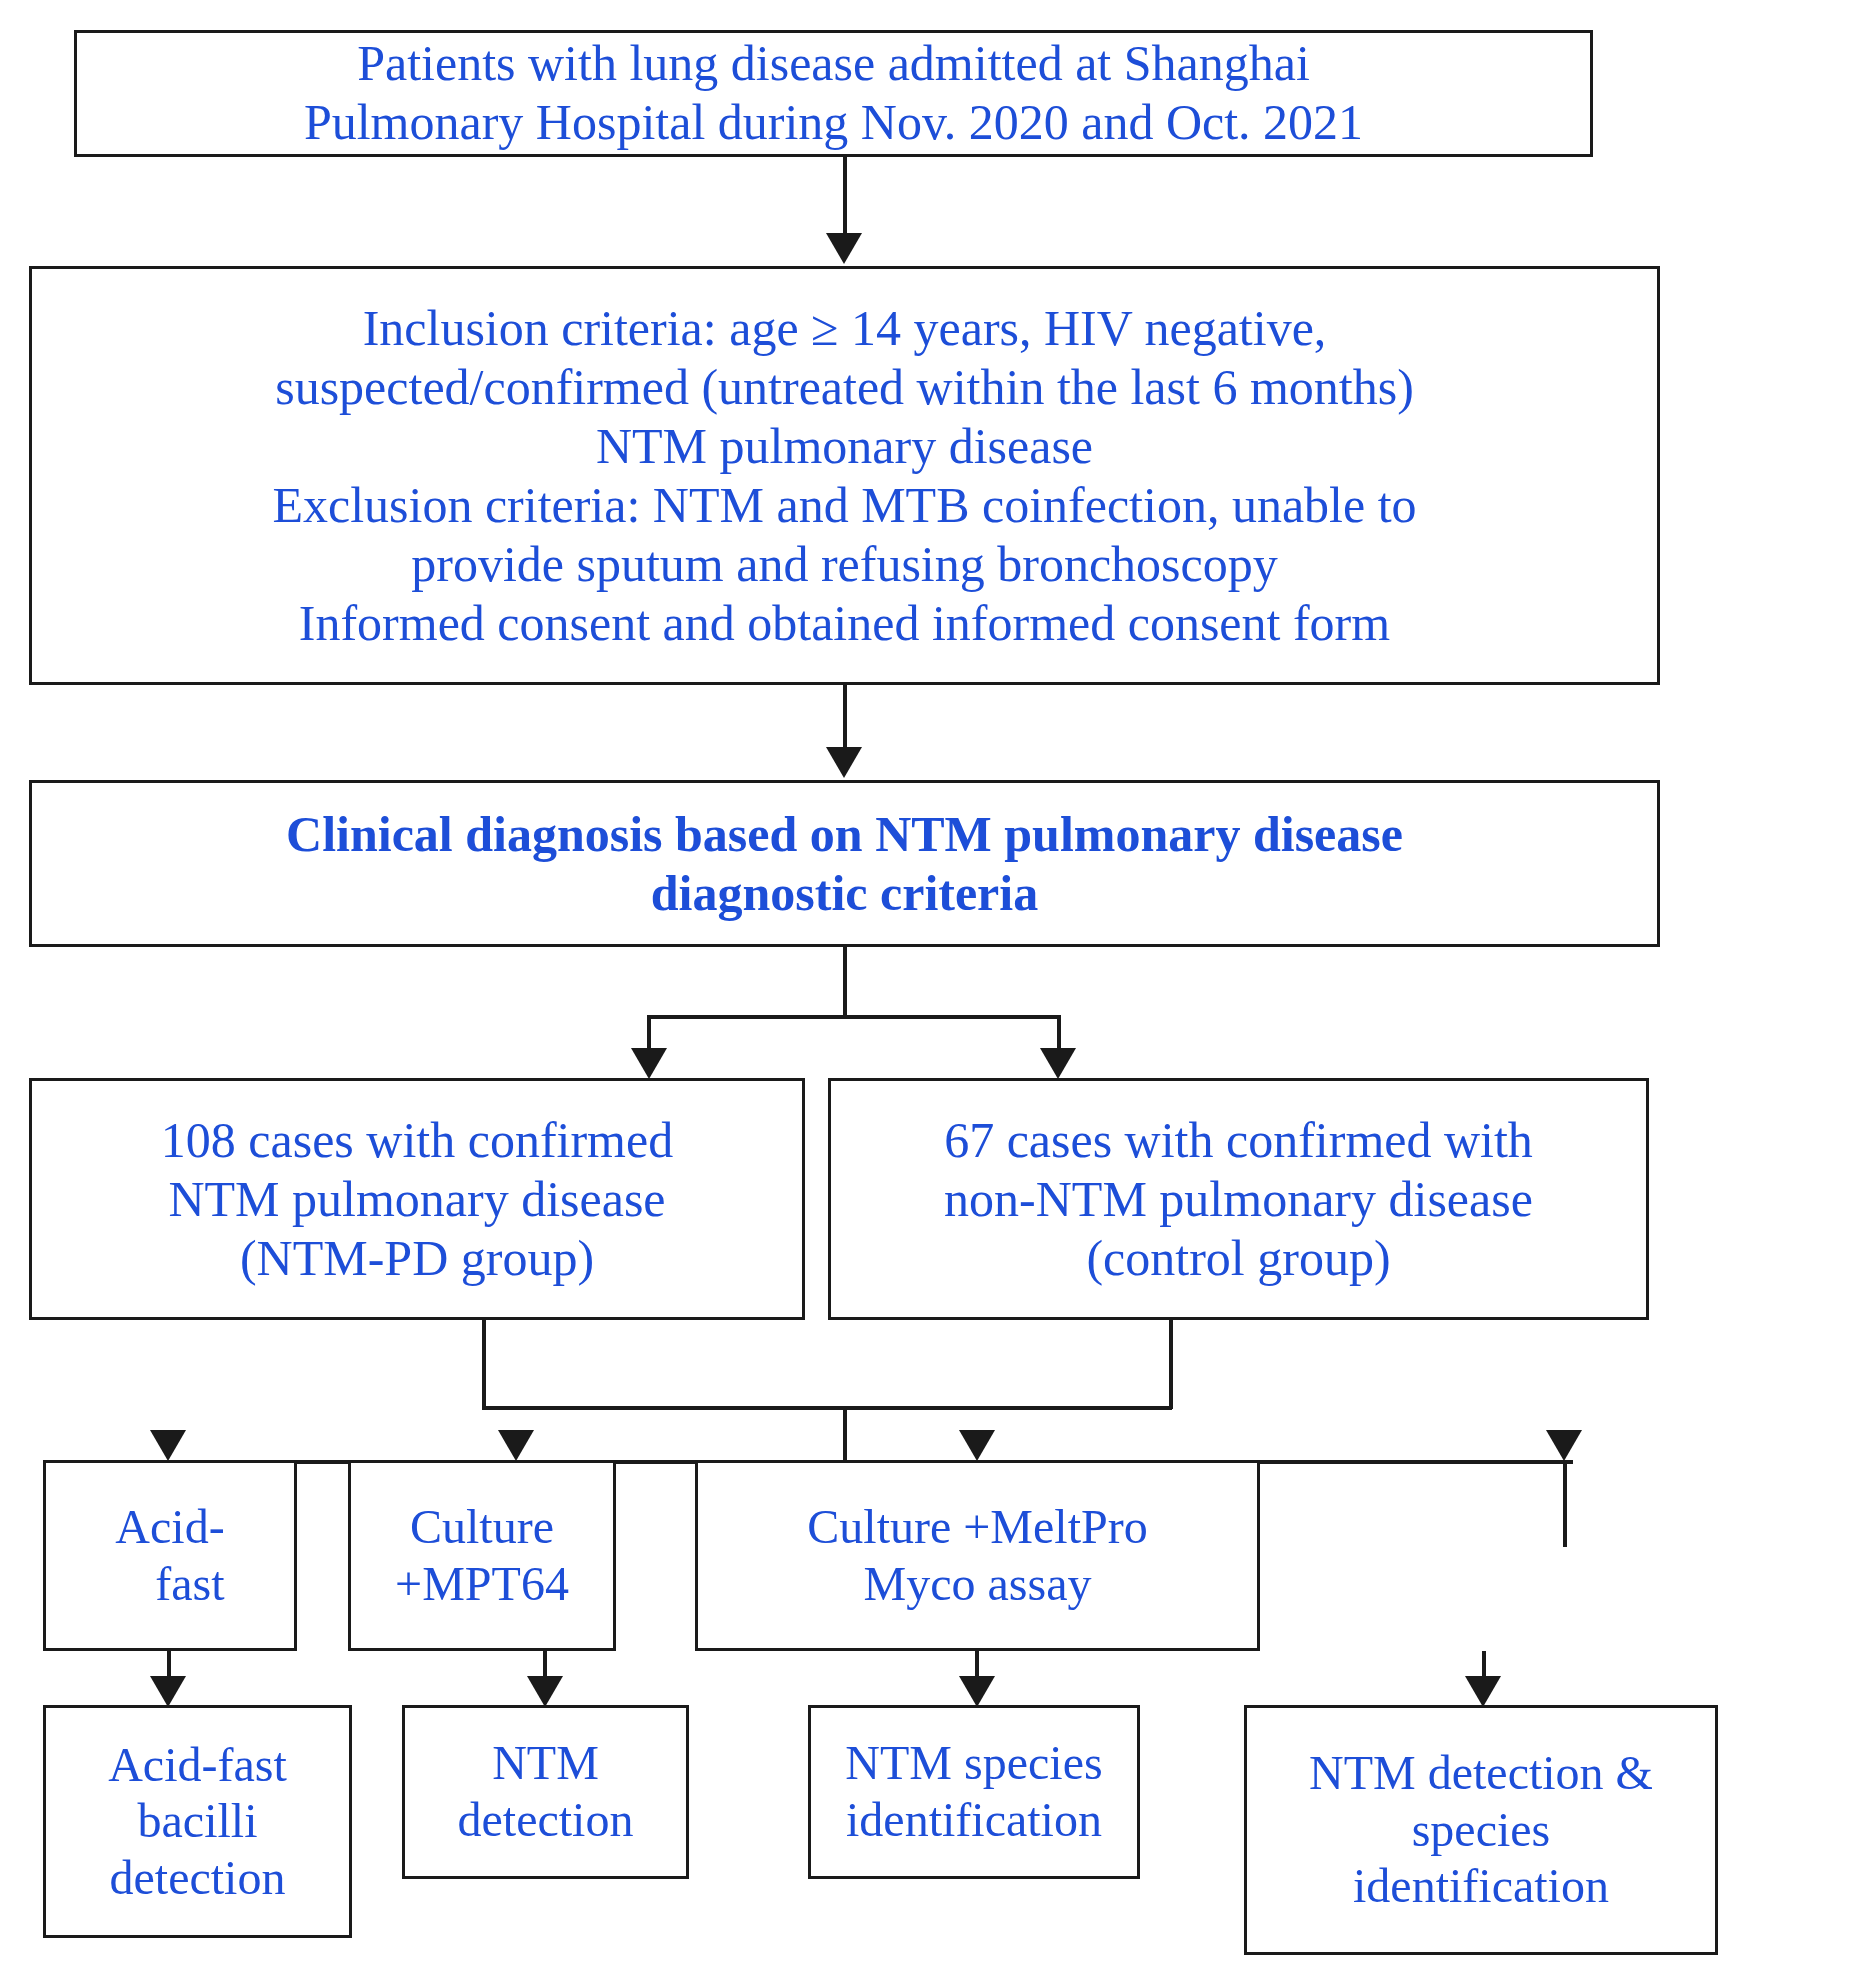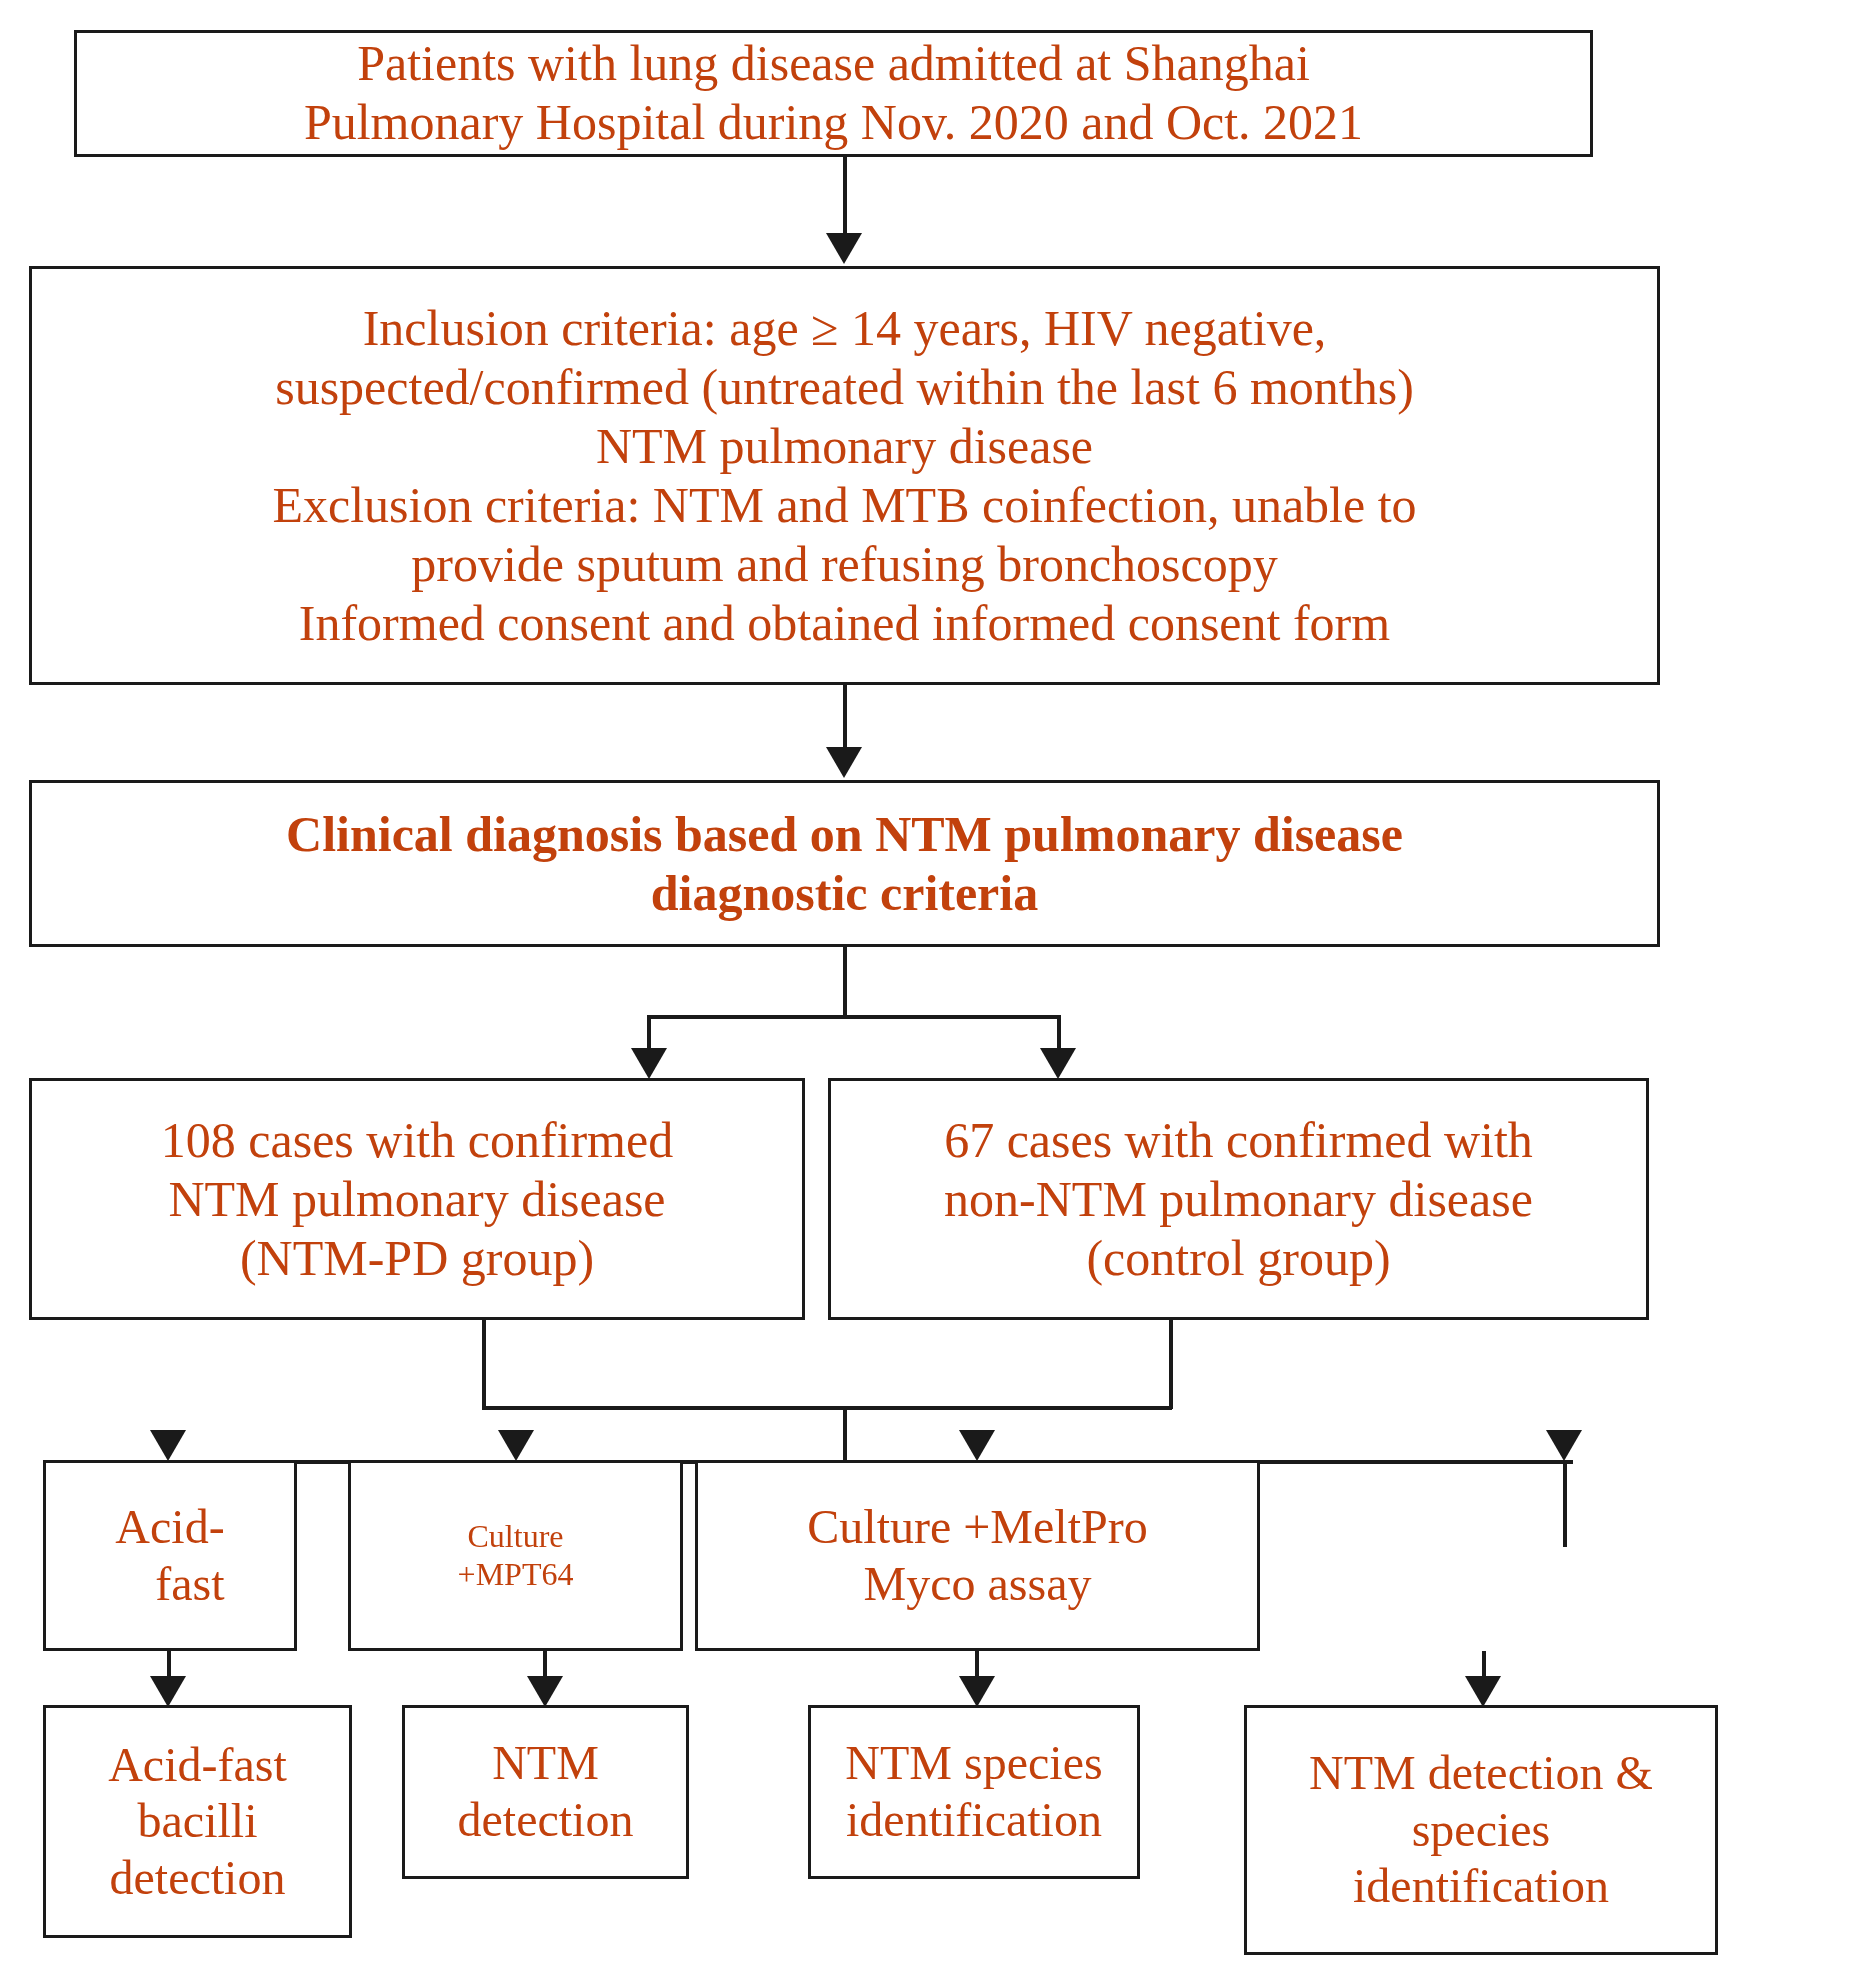--- a/index.html
+++ b/index.html
@@ -6,21 +6,21 @@
     margin: 0;
     padding: 0;
     background: #ffffff;
   }
   #canvas {
     position: relative;
     width: 1867px;
     height: 1974px;
     background: #ffffff;
     font-family: "Liberation Serif", "DejaVu Serif", serif;
-    color: #c2410c;
+    color: #1d4ed8;
     overflow: hidden;
   }
   .node {
     position: absolute;
     box-sizing: border-box;
     border: 3.5px solid #1a1a1a;
     background: #ffffff;
     display: flex;
     align-items: center;
     justify-content: center;
@@ -34,21 +34,21 @@
   }
 
   
   #n-source      { left: 74px;   top: 29.5px;   width: 1519px; height: 127px;  font-size: 50px; }
   #n-criteria    { left: 29px;   top: 266px;  width: 1631px; height: 419px;  font-size: 50px; }
   #n-diagnosis   { left: 29px;   top: 780px;  width: 1631px; height: 167px;  font-size: 50px; font-weight: bold; }
   #n-ntmpd       { left: 29px;   top: 1078px; width: 776px;  height: 242px;  font-size: 50px; }
   #n-control     { left: 828px;  top: 1078px; width: 821px;  height: 242px;  font-size: 50px; }
 
   #n-m1          { left: 43px;   top: 1460px; width: 254px;  height: 191px;  font-size: 48px; text-align: right; }
-  #n-m2          { left: 348px;  top: 1460px; width: 335px;  height: 191px;  font-size: 32px; }
+  #n-m2          { left: 348px;  top: 1460px; width: 268px;  height: 191px;  font-size: 48px; }
   #n-m3          { left: 695px;  top: 1460px; width: 565px;  height: 191px;  font-size: 48px; }
   #n-m4          { left: 1291px; top: 1460px; width: 543px;  height: 191px;  font-size: 48px; }
 
   #n-r1          { left: 43px;   top: 1705px; width: 309px;  height: 233px;  font-size: 48px; }
   #n-r2          { left: 402px;  top: 1705px; width: 287px;  height: 174px;  font-size: 48px; }
   #n-r3          { left: 808px;  top: 1705px; width: 332px;  height: 174px;  font-size: 48px; }
   #n-r4          { left: 1244px; top: 1705px; width: 474px;  height: 250px;  font-size: 48px; }
 
   
   .line-v {

